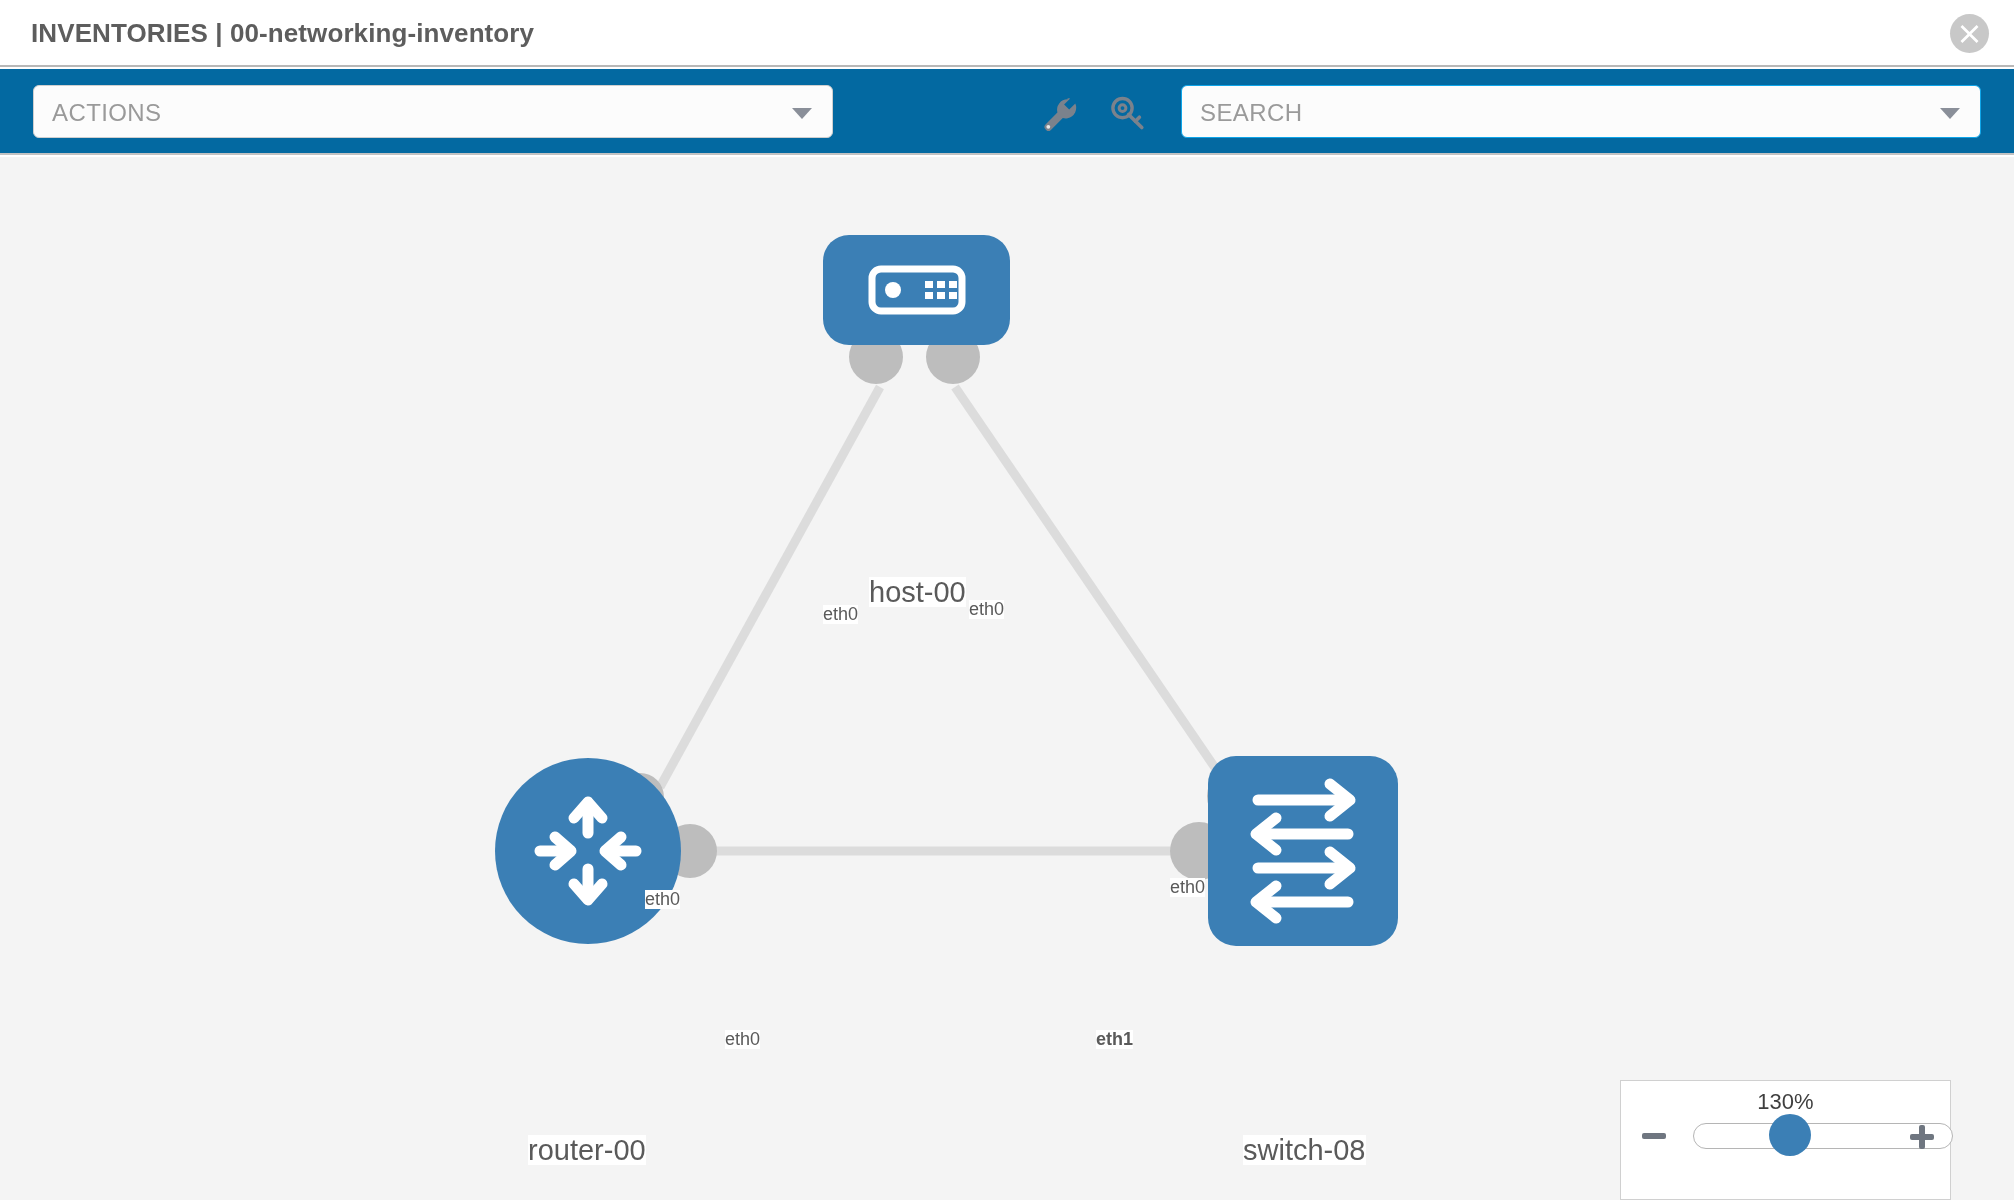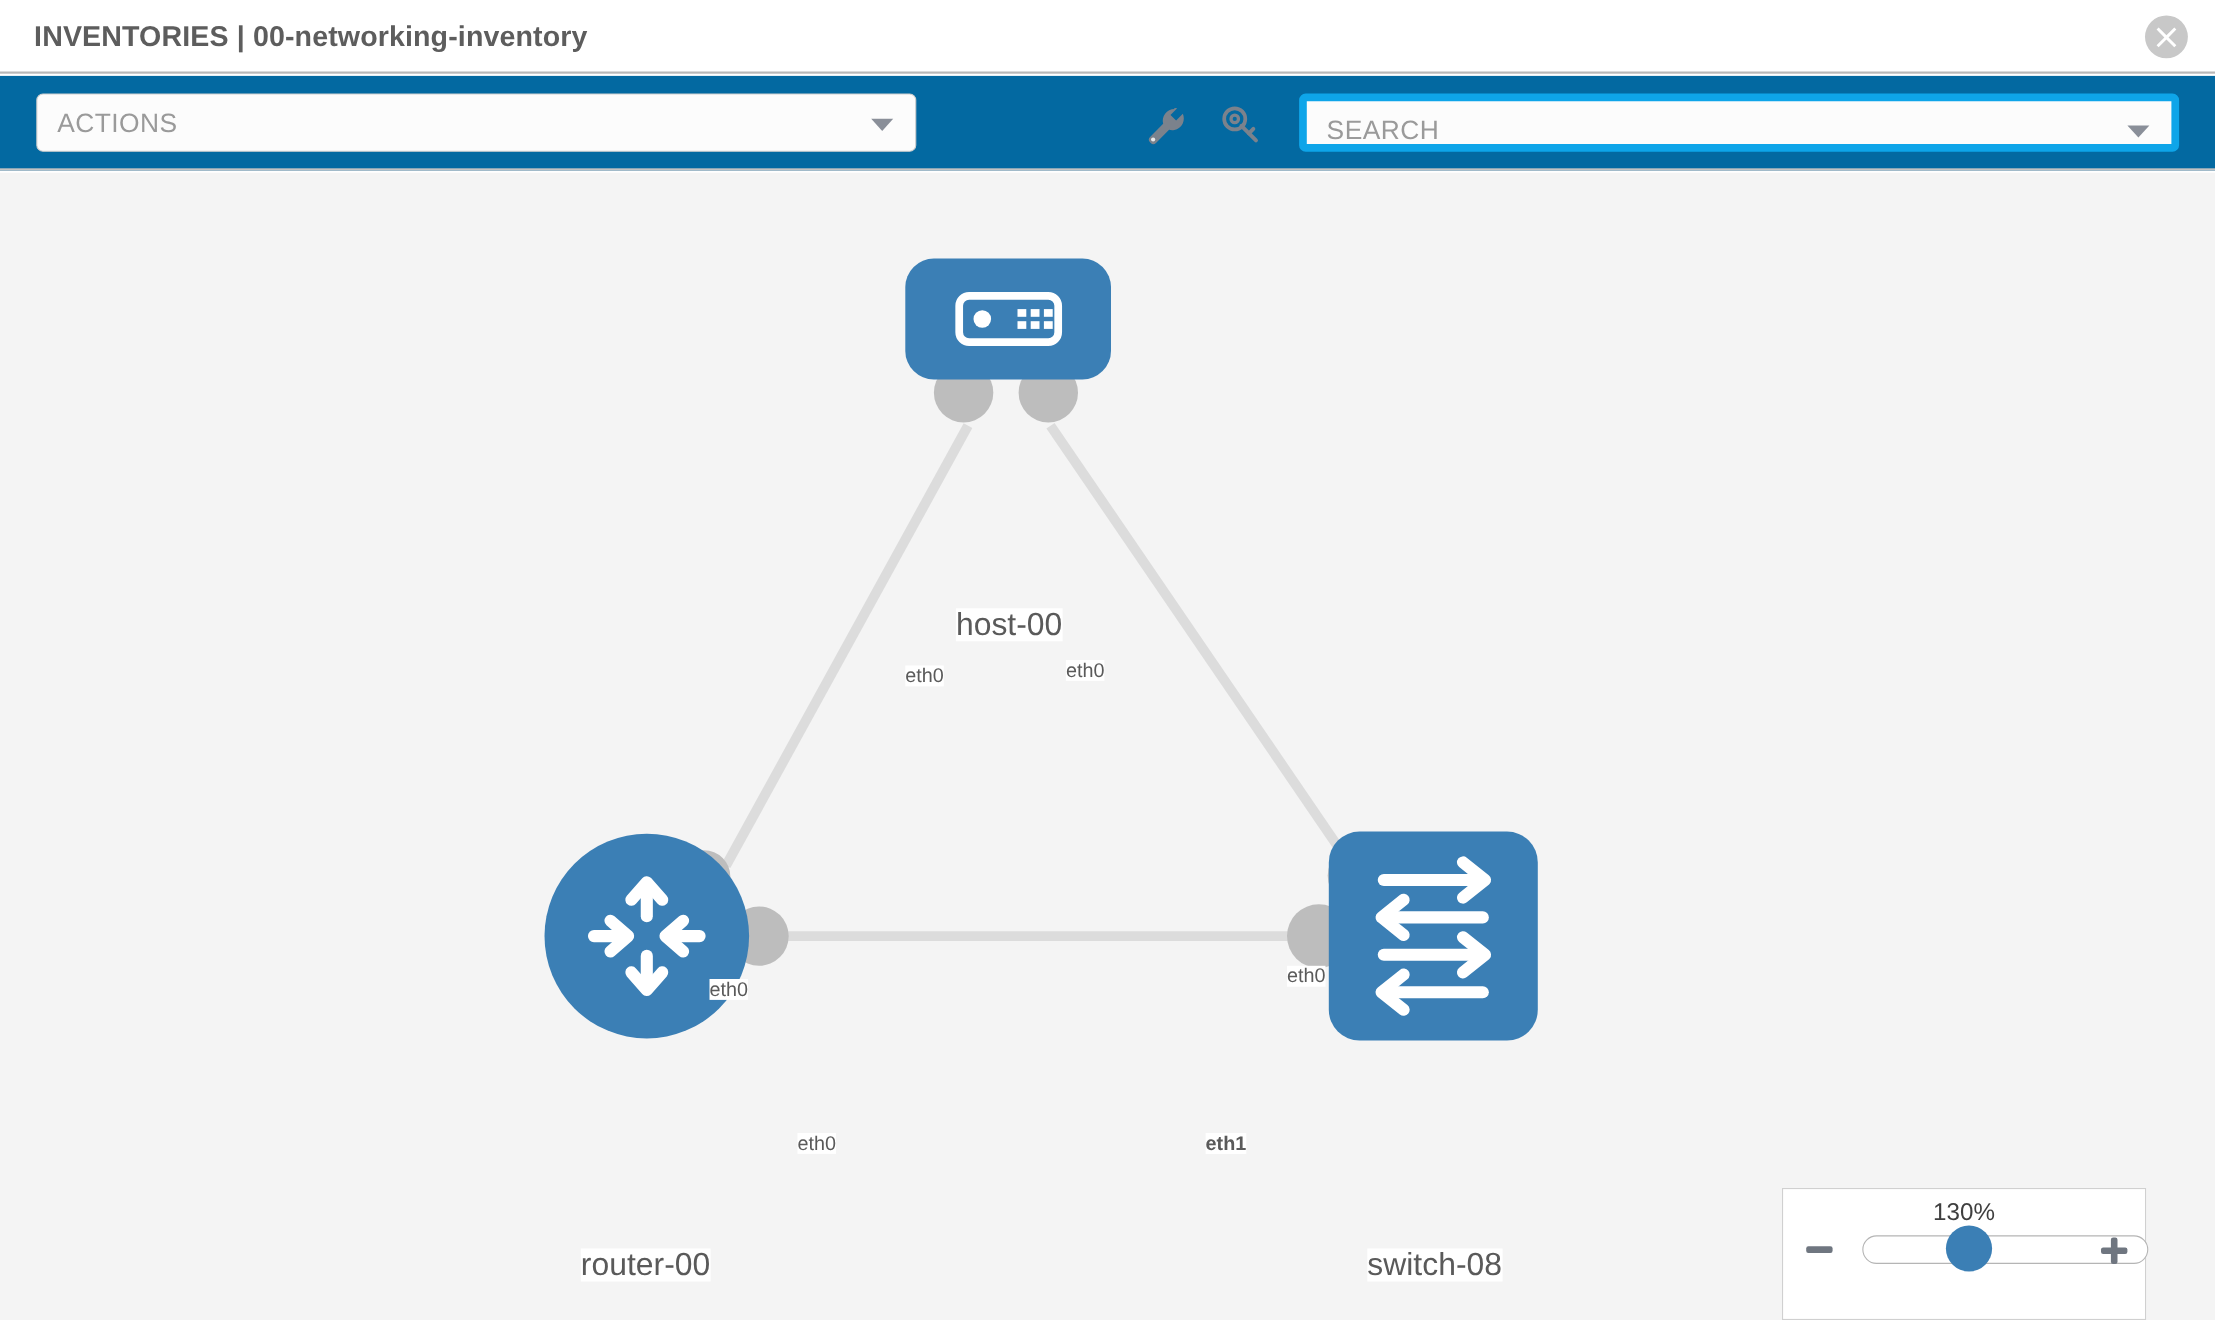--- a/index.html
+++ b/index.html
@@ -57,21 +57,21 @@
     position: absolute; top: 22px;
     width: 46px; height: 46px; cursor: pointer;
   }
   .tool-icon.wrench { left: 1036px; }
   .tool-icon.key    { left: 1104px; }
 
   .search-select {
     position: absolute; left: 1181px; top: 16px;
     width: 800px; height: 53px;
     background: #fcfcfc;
-    border: 7px solid #0ea5e9; border-radius: 6px;
+    border: 1px solid #0ea5e9; border-radius: 6px;
     cursor: text;
   }
   .search-label {
     position: absolute; left: 18px; top: 13px;
     font-size: 24px; color: #9a9a9a; letter-spacing: .4px;
   }
 
   
   .canvas {
     position: absolute; left: 0; top: 157px;
@@ -219,21 +219,21 @@
           <path d="M1348 677 L1258 677"></path>
           <path d="M1276 661 L1256 677 L1276 693"></path>
           <path d="M1258 711 L1348 711"></path>
           <path d="M1330 695 L1350 711 L1330 727"></path>
           <path d="M1348 745 L1258 745"></path>
           <path d="M1276 729 L1256 745 L1276 761"></path>
         </g>
       </g>
     </svg>
 
-    <div class="nlabel big" style="left:869px; top:396px;">host-00</div>
+    <div class="nlabel big" style="left:869px; top:420px;">host-00</div>
     <div class="nlabel big" style="left:528px; top:978px;">router-00</div>
     <div class="nlabel big" style="left:1243px; top:978px;">switch-08</div>
 
     <div class="nlabel small" style="left:823px; top:448px;">eth0</div>
     <div class="nlabel small" style="left:969px; top:443px;">eth0</div>
     <div class="nlabel small" style="left:645px; top:733px;">eth0</div>
     <div class="nlabel small" style="left:1170px; top:721px;">eth0</div>
     <div class="nlabel small" style="left:725px; top:873px;">eth0</div>
     <div class="nlabel small" style="left:1097px; top:873px;">eth0</div>
     <div class="nlabel small" style="left:1096px; top:873px;font-weight:bold;">eth1</div>

